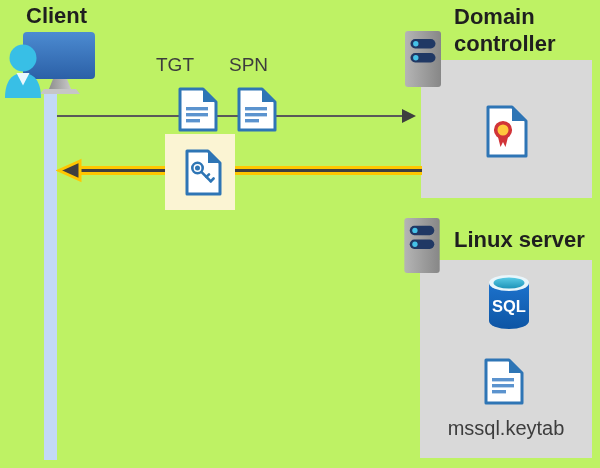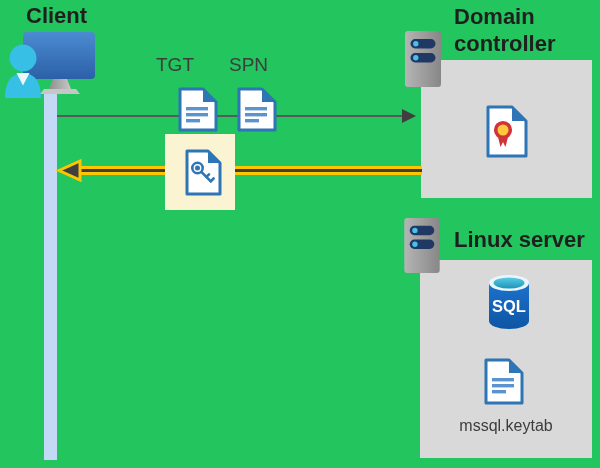--- a/index.html
+++ b/index.html
@@ -1,17 +1,17 @@
 <!DOCTYPE html>
 <html><head>
 <meta charset="utf-8">
 <style>
   html,body{margin:0;padding:0;background:#ffffff;}
   .canvas{
-    position:relative;width:600px;height:468px;background:#22c55e;
+    position:relative;width:600px;height:468px;background:#bef264;
     font-family:"Liberation Sans",sans-serif;overflow:hidden;
   }
   .abs{position:absolute;}
   .hdr{font-weight:bold;font-size:22px;color:#1f1f1f;line-height:27px;}
   .lbl{font-size:19px;color:#3d3d3d;}
   
   .client-label{left:26px;top:2px;z-index:4;}
   .client-icon{left:2px;top:26px;z-index:4;}
   .vbar{left:44px;top:92px;width:13px;height:368px;background:#C3D9F6;z-index:1;}
   
@@ -33,21 +33,21 @@
   .dc-label{left:454px;top:3px;width:150px;z-index:2;}
   .dc-box{left:421px;top:60px;width:171px;height:138px;background:#D9D9D9;z-index:0;}
   .dc-server{left:404px;top:30px;z-index:2;}
   .cert-icon{left:484px;top:103px;z-index:2;}
   
   .lx-label{left:454px;top:226px;width:150px;z-index:2;}
   .lx-box{left:420px;top:260px;width:172px;height:198px;background:#D9D9D9;z-index:0;}
   .lx-server{left:403px;top:217px;z-index:2;}
   .sql-icon{left:486px;top:274px;z-index:2;}
   .keytab-doc{left:482px;top:356px;z-index:2;}
-  .keytab-label{left:420px;top:417px;width:172px;text-align:center;font-size:16px;color:#3d3d3d;z-index:2;}
+  .keytab-label{left:420px;top:417px;width:172px;text-align:center;font-size:20px;color:#3d3d3d;z-index:2;}
 </style>
 </head>
 <body>
 
 <div class="canvas">
 
   <div class="abs hdr client-label">Client</div>
 
   <svg class="abs client-icon" width="96" height="72" viewBox="0 0 96 72">
     <defs>

